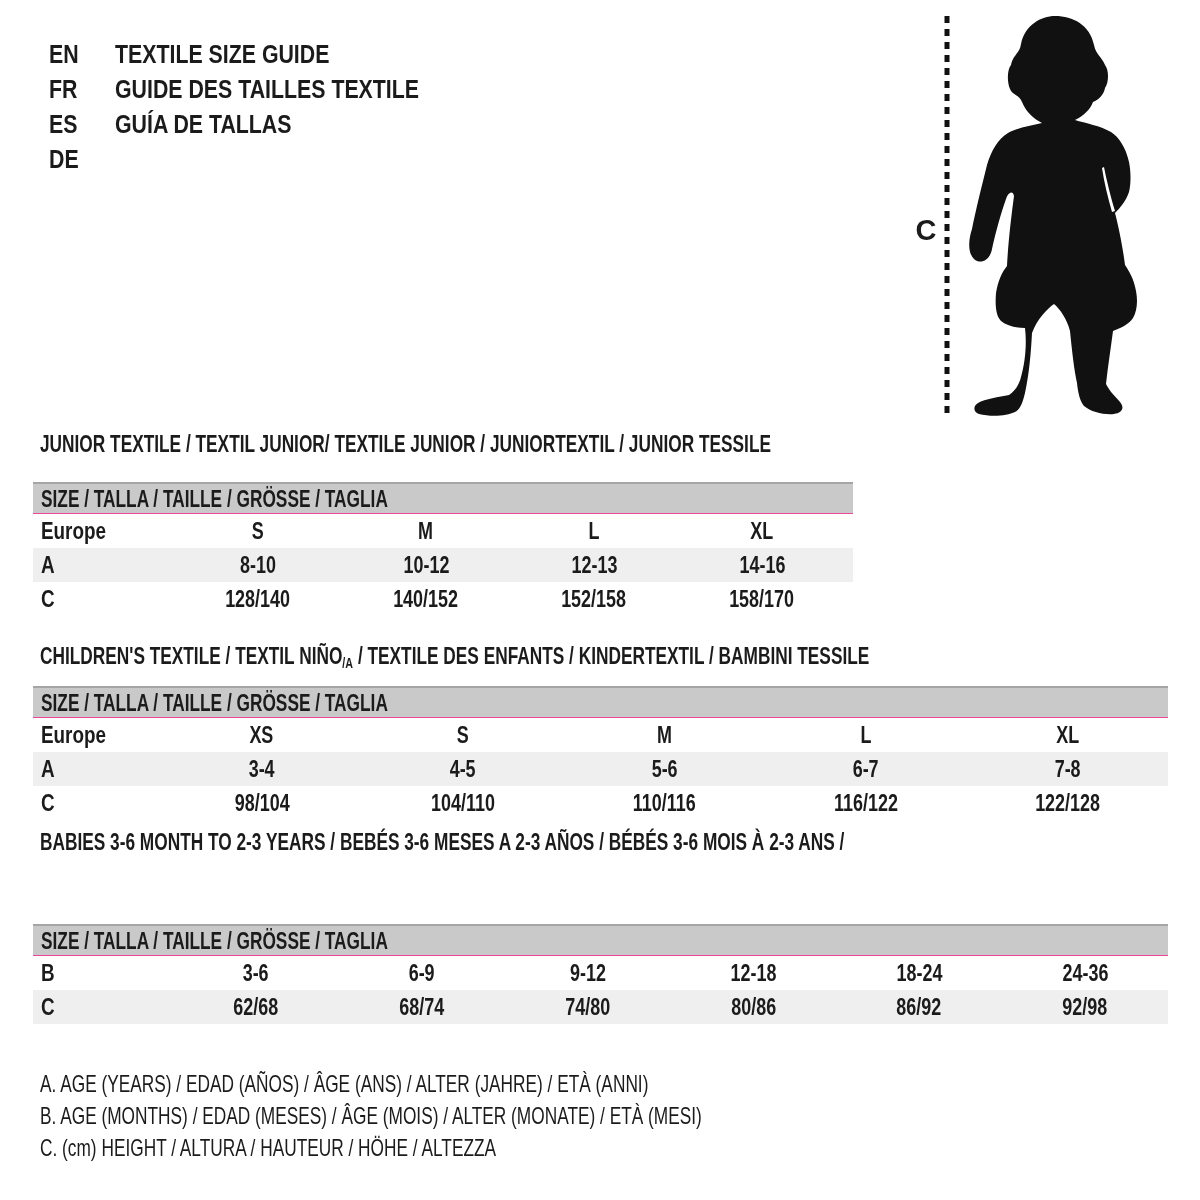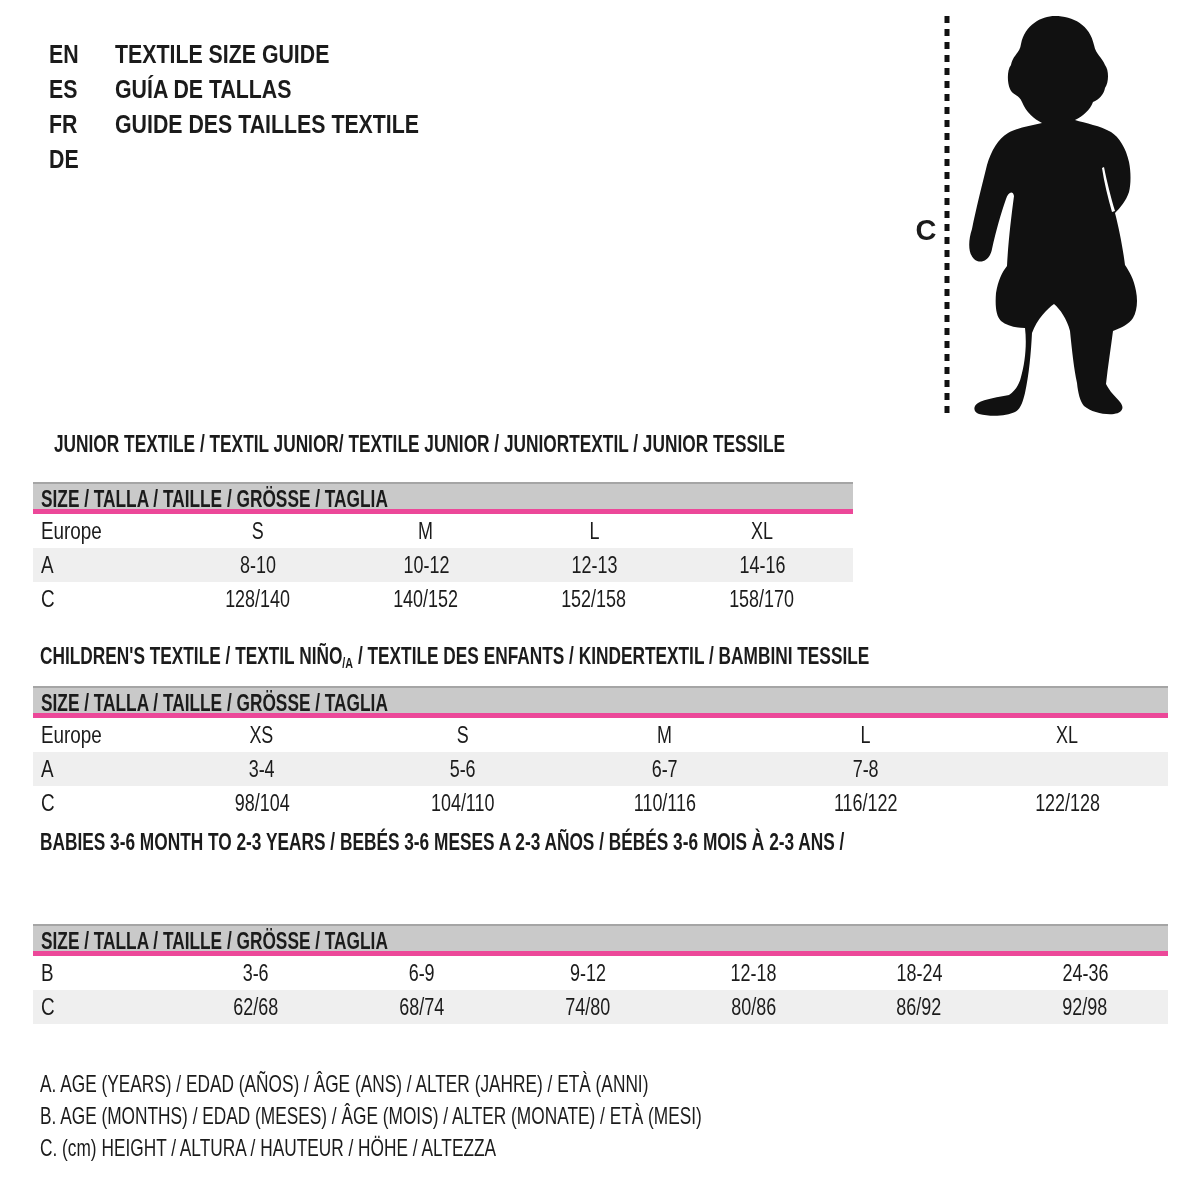--- a/index.html
+++ b/index.html
@@ -19,34 +19,34 @@
   .lang-code { width:66px; }
 
   
   .dashline { position:absolute; left:944px; top:16px; width:6px; height:400px; }
   .c-label  { position:absolute; left:908px; top:214px; width:36px; text-align:center;
               font-size:29px; font-weight:bold; }
   .baby-svg { position:absolute; left:963px; top:12px; }
 
   
   .h1 { position:absolute; left:40px; font-size:24px; font-weight:bold; line-height:36px; white-space:nowrap; }
-  #junior-heading   { top:426px;margin-left:14px; }
+  #junior-heading   { top:426px; }
   #children-heading { top:638px; }
   #babies-heading   { top:824px; }
   .subsm { font-size:0.62em; vertical-align:-0.25em; }
 
   
   .tbl { position:absolute; left:33px; }
   #junior-table   { top:482px; width:820px; }
   #children-table { top:686px; width:1135px; }
   #babies-table   { top:924px; width:1135px; }
   .band { height:32px; box-sizing:border-box; background:#c9c9c9; border-top:2px solid #a5a5a5;
-          border-bottom:5px solid #ec4899; line-height:29px; padding-left:8px;
+          border-bottom:1px solid #ec4899; line-height:29px; padding-left:8px;
           font-size:24px; font-weight:bold; }
-  .trow { display:grid; height:34px; line-height:34px; font-size:23px; font-weight:normal; }
+  .trow { display:grid; height:34px; line-height:34px; font-size:23px; font-weight:bold; }
   .g4 { grid-template-columns:141px repeat(4,168px); }
   .g5 { grid-template-columns:128px repeat(5,1fr); }
   .g6 { grid-template-columns:140px repeat(6,1fr); }
   .cell { text-align:center; }
   .lab  { text-align:left; padding-left:8px; }
   .alt  { background:#efefef; }
 
   
   .legend { position:absolute; left:40px; top:1068px; }
   .legend-line { height:32px; line-height:32px; font-size:24px; font-weight:normal; white-space:nowrap; }
@@ -55,26 +55,26 @@
 <body>
 
 <div class="page">
 
   <div class="langs">
     <div class="lang-row">
       <span class="lang-code"><span class="cxl">EN</span></span>
       <span class="lang-title"><span class="cxl">TEXTILE SIZE GUIDE</span></span>
     </div>
     <div class="lang-row">
+      <span class="lang-code"><span class="cxl">FR</span></span>
+      <span class="lang-title"><span class="cxl">GUIDE DES TAILLES TEXTILE</span></span>
+    </div>
+    <div class="lang-row">
       <span class="lang-code"><span class="cxl">ES</span></span>
       <span class="lang-title"><span class="cxl">GUÍA DE TALLAS</span></span>
-    </div>
-    <div class="lang-row">
-      <span class="lang-code"><span class="cxl">FR</span></span>
-      <span class="lang-title"><span class="cxl">GUIDE DES TAILLES TEXTILE</span></span>
     </div>
     <div class="lang-row">
       <span class="lang-code"><span class="cxl">DE</span></span>
     </div>
   </div>
 
   <span class="c-label">C</span>
   <svg class="dashline" width="6" height="400" viewBox="0 0 6 400">
     <line x1="3" y1="0" x2="3" y2="400" stroke="#111" stroke-width="5" stroke-dasharray="7 6"></line>
   </svg>
@@ -139,20 +139,21 @@
       <span class="cell lab"><span class="cxl">Europe</span></span>
       <span class="cell"><span class="cxc">XS</span></span>
       <span class="cell"><span class="cxc">S</span></span>
       <span class="cell"><span class="cxc">M</span></span>
       <span class="cell"><span class="cxc">L</span></span>
       <span class="cell"><span class="cxc">XL</span></span>
     </div>
     <div class="trow g5 alt">
       <span class="cell lab"><span class="cxl">A</span></span>
       <span class="cell"><span class="cxc">3-4</span></span>
+      <span class="cell"><span class="cxc">4-5</span></span>
       <span class="cell"><span class="cxc">5-6</span></span>
       <span class="cell"><span class="cxc">6-7</span></span>
       <span class="cell"><span class="cxc">7-8</span></span>
     </div>
     <div class="trow g5">
       <span class="cell lab"><span class="cxl">C</span></span>
       <span class="cell"><span class="cxc">98/104</span></span>
       <span class="cell"><span class="cxc">104/110</span></span>
       <span class="cell"><span class="cxc">110/116</span></span>
       <span class="cell"><span class="cxc">116/122</span></span>

